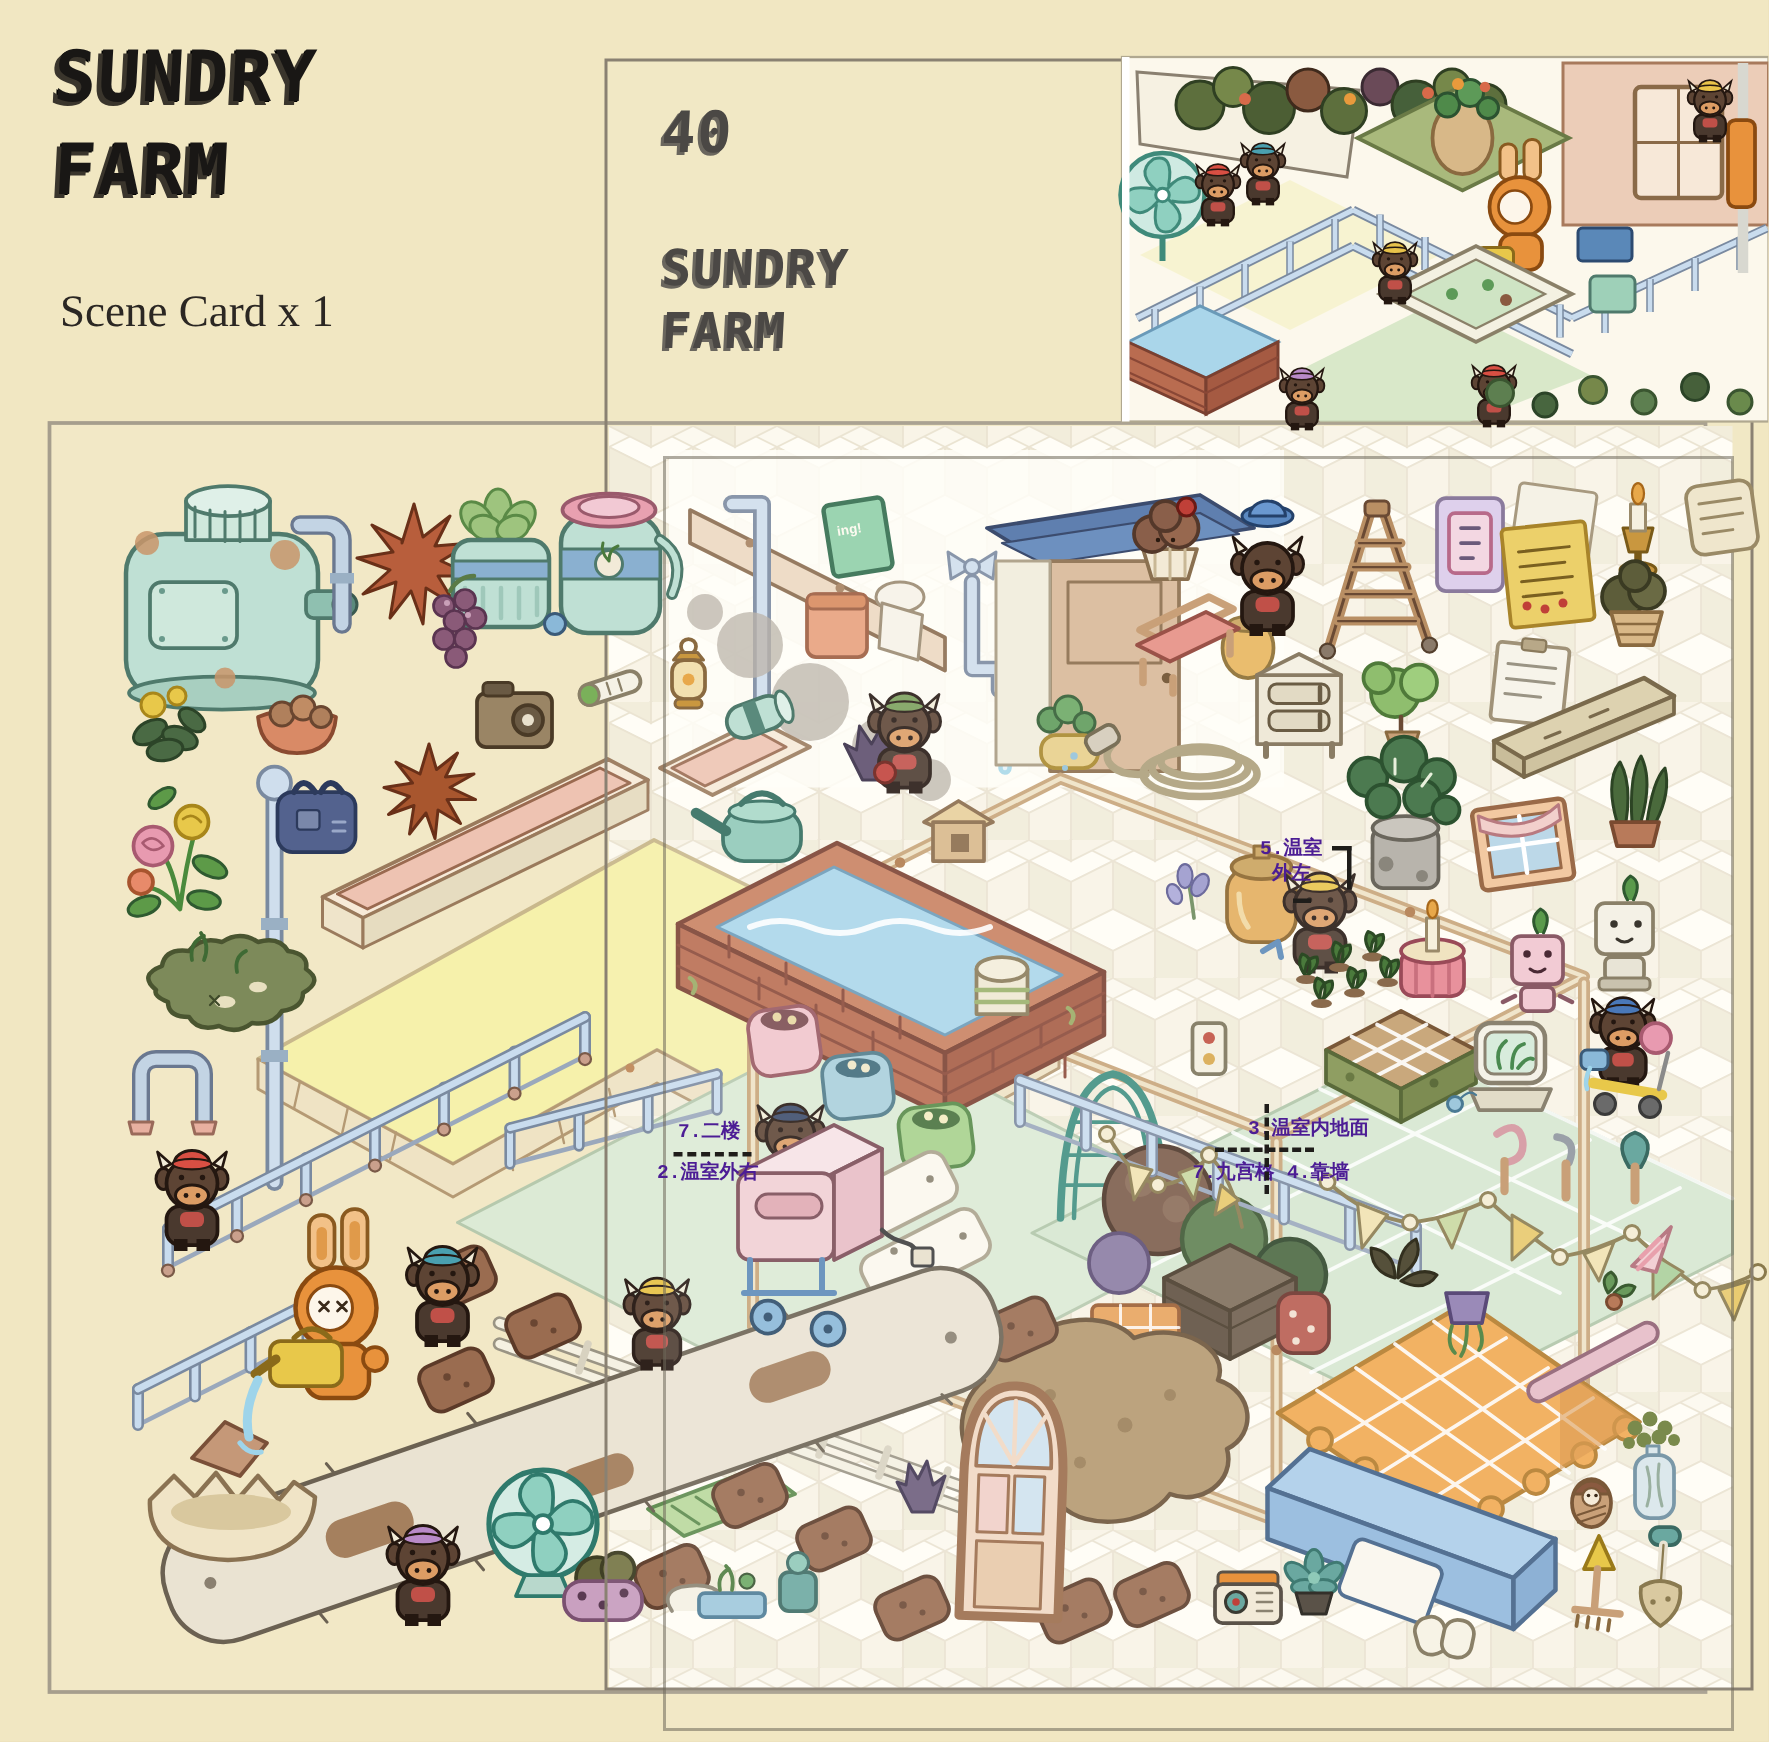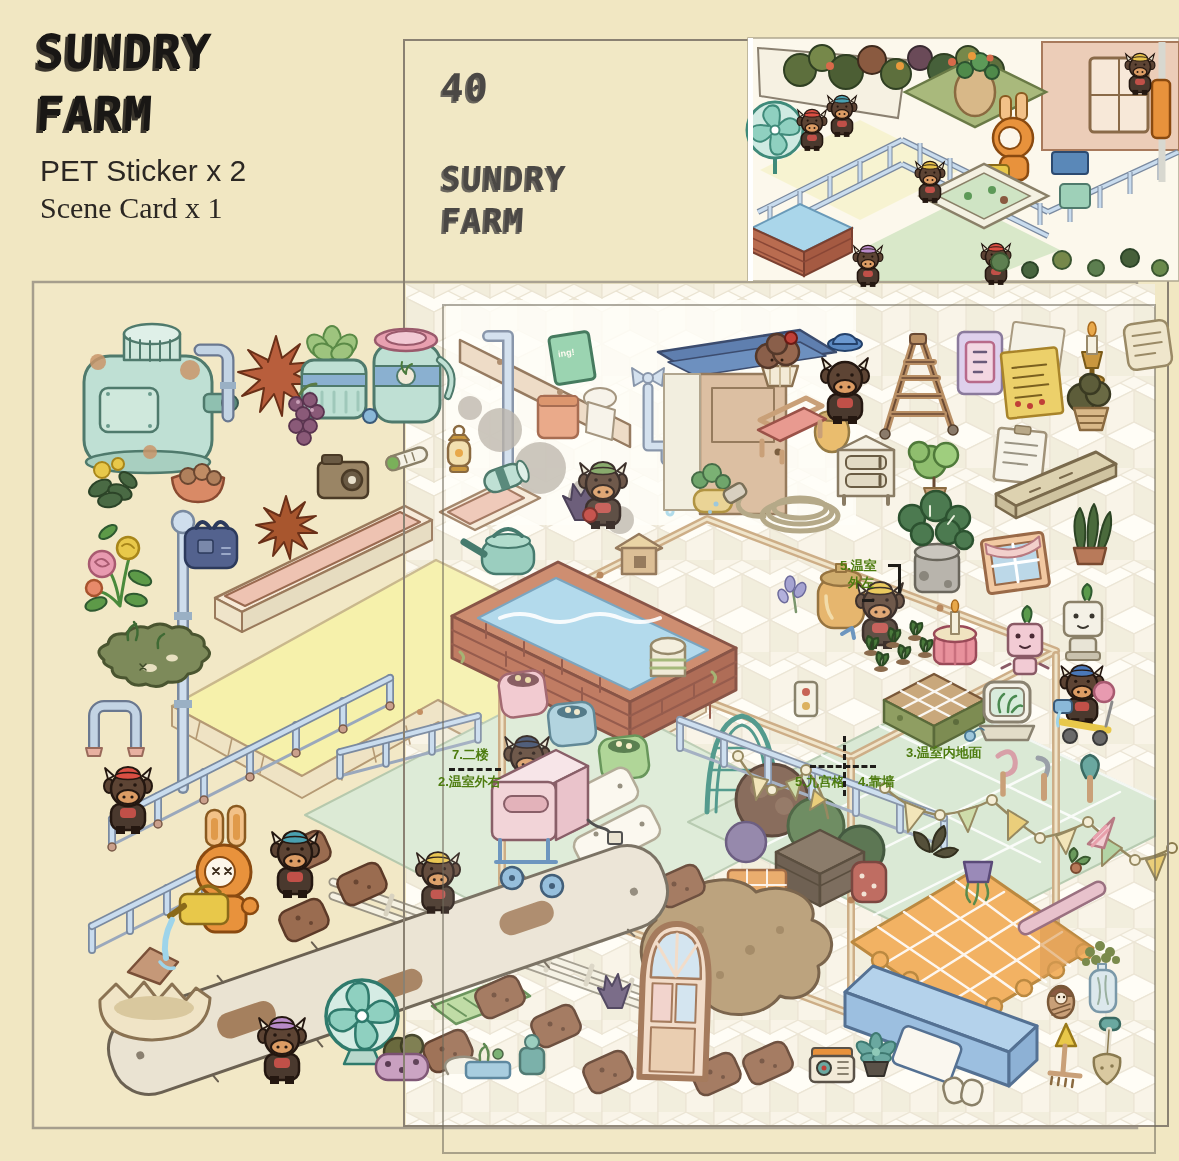--- a/index.html
+++ b/index.html
@@ -6,22 +6,22 @@
   #page{position:relative;width:1179px;height:1161px;overflow:hidden;
         background:#f1e7c2;font-family:"Liberation Sans",sans-serif;}
   .abs{position:absolute;}
   .pixel{font-family:"DejaVu Sans Mono",monospace;font-weight:bold;
          transform:skewX(-3deg);letter-spacing:1px;}
   .brand-line{font-size:47px;line-height:56px;color:#191715;
               text-shadow:-3px 3px 0 #3a352c,-1px 1px 0 #000;}
   .contents-line{font-size:30px;line-height:37px;color:#2b2723;font-weight:500;}
   .card-number{font-size:38px;color:#4b4845;text-shadow:-2px 2px 0 #6a665e;}
   .card-line{font-size:33px;line-height:42px;color:#4b4845;text-shadow:-2px 2px 0 #6a665e;}
-  .anno{font-family:Liberation Sans, sans-serif;
-        font-weight:bold;font-size:13px;color:#4d7c0f;line-height:16px;white-space:nowrap;}
+  .anno{font-family:Liberation Mono, monospace;
+        font-weight:bold;font-size:13px;color:#4c1d95;line-height:16px;white-space:nowrap;}
   .dash-h{border-top:3px dashed #1f1d1a;height:0;}
   .dash-v{border-left:3px dashed #1f1d1a;width:0;}
   .bracket{width:10px;height:26px;border-top:3px solid #1f1d1a;border-right:3px solid #1f1d1a;}
   .tick{background:#1f1d1a;height:3px;}
   .sign-text{font-size:9px;font-weight:bold;color:#fdfaf0;transform:rotate(-9deg);}
   svg{display:block;}
 </style>
 </head>
 <body>
 
@@ -1109,36 +1109,35 @@
         <circle cx="1096" cy="268" r="8" fill="#5d7f50" stroke="#3a5530" stroke-width="2"></circle>
         <circle cx="1130" cy="258" r="9" fill="#46603a" stroke="#2c4428" stroke-width="2"></circle>
         <circle cx="1160" cy="268" r="8" fill="#6a8a4c" stroke="#3a5530" stroke-width="2"></circle>
       </g>
       <rect x="748" y="38" width="5" height="243" fill="#ffffff"></rect>
     </g>
   </svg>
 
   <div class="abs pixel brand-line" style="left:36px;top:24px;">SUNDRY</div>
   <div class="abs pixel brand-line" style="left:36px;top:86px;">FARM</div>
-  <div class="abs contents-line" style="left:40px;top:152px;">PET Sticker x 2</div>
   <div class="abs contents-line" style="left:40px;top:189px;font-family:Liberation Serif, serif;">Scene Card x 1</div>
 
   <div class="abs pixel card-number" style="left:441px;top:66px;">40</div>
   <div class="abs pixel card-line" style="left:441px;top:158px;">SUNDRY</div>
   <div class="abs pixel card-line" style="left:441px;top:200px;">FARM</div>
 
   <div class="abs anno" style="left:840px;top:558px;">5.温室</div>
   <div class="abs anno" style="left:848px;top:575px;">外左</div>
   <div class="abs bracket" style="left:888px;top:564px;"></div>
   <div class="abs tick" style="left:862px;top:599px;width:12px;"></div>
 
   <div class="abs anno" style="left:452px;top:747px;text-align:right;">7.二楼</div>
   <div class="abs dash-h" style="left:449px;top:768px;width:52px;"></div>
   <div class="abs anno" style="left:438px;top:774px;">2.温室外右</div>
 
-  <div class="abs anno" style="left:906px;top:745px;">3.温室内地面</div>
-  <div class="abs anno" style="left:795px;top:774px;">5.九宫格</div>
+  <div class="abs anno" style="left:832px;top:745px;">3.温室内地面</div>
+  <div class="abs anno" style="left:795px;top:774px;">7.九宫格</div>
   <div class="abs anno" style="left:858px;top:774px;">4.靠墙</div>
   <div class="abs dash-v" style="left:843px;top:736px;height:60px;"></div>
   <div class="abs dash-h" style="left:810px;top:765px;width:66px;"></div>
 
   <div class="abs sign-text" style="left:558px;top:348px;">ing!</div>
 </div>
 
 </body></html>

